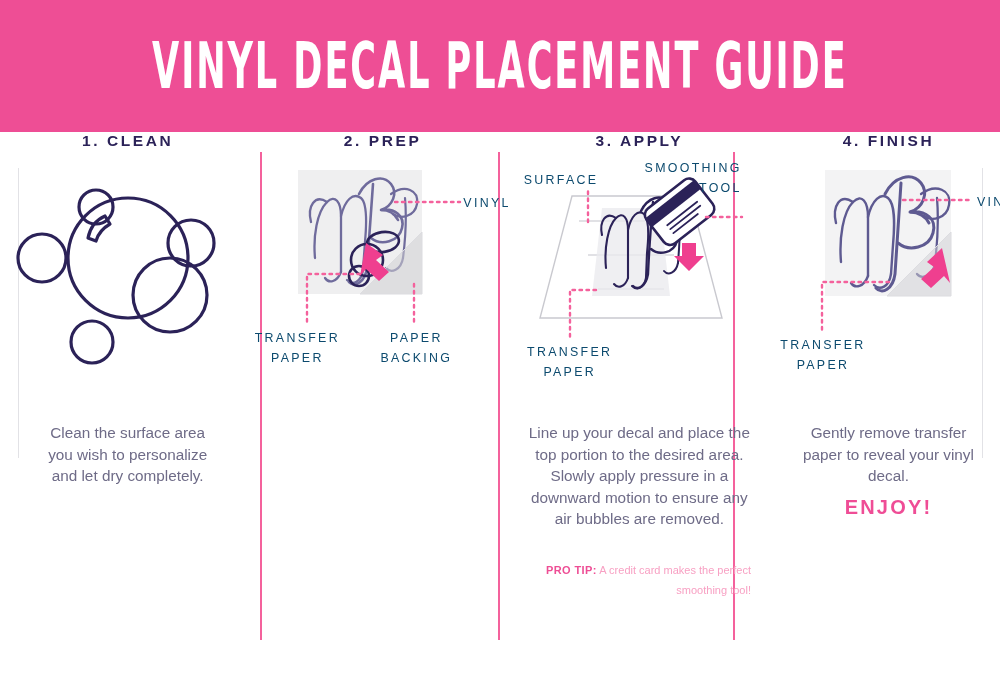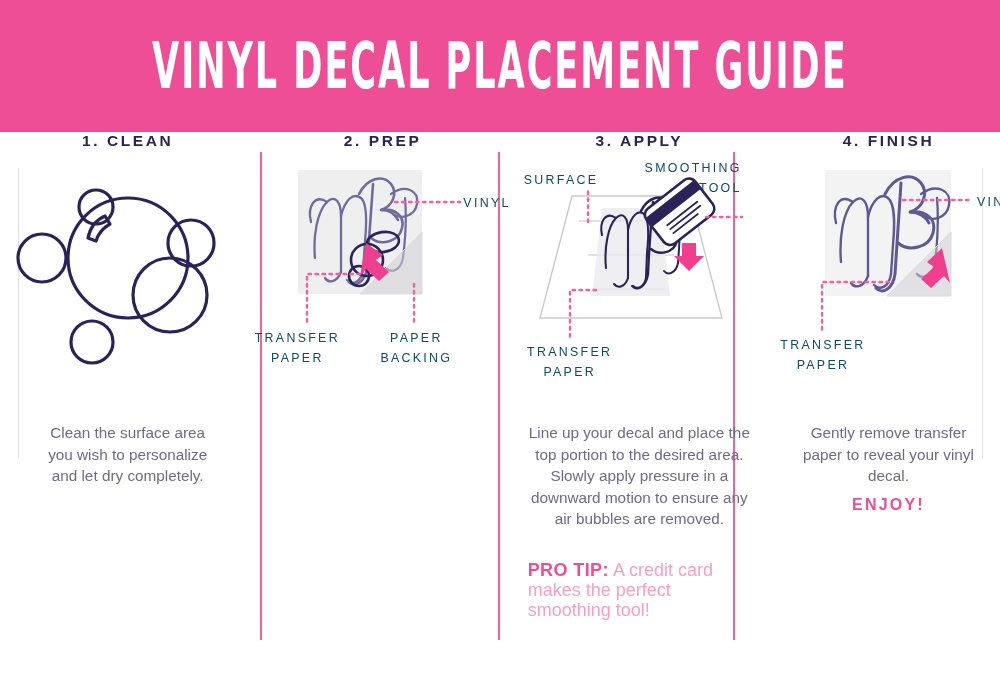--- a/index.html
+++ b/index.html
@@ -80,32 +80,32 @@
     text-align: center;
     padding: 0 18px;
     width: 100%;
   }
   .col-1 .body-text { padding: 0 40px; }
   .col-4 .body-text { padding: 0 22px; }
 
   .enjoy {
     margin-top: 9px;
     color: #ef4d96;
-    font-size: 16px;
+    font-size: 20px;
     font-weight: bold;
     letter-spacing: 2.2px;
     text-align: center;
   }
 
   .protip {
     margin-top: 30px;
     color: #f8a0c3;
-    font-size: 18px;
+    font-size: 11px;
     line-height: 20px;
-    text-align: left;
+    text-align: right;
     padding: 0 18px;
   }
   .protip b { color: #ee4e95; font-weight: bold; letter-spacing: .4px; }
 
   
   .label {
     position: absolute;
     color: #0c4a6e;
     font-size: 12.4px;
     font-weight: normal;

